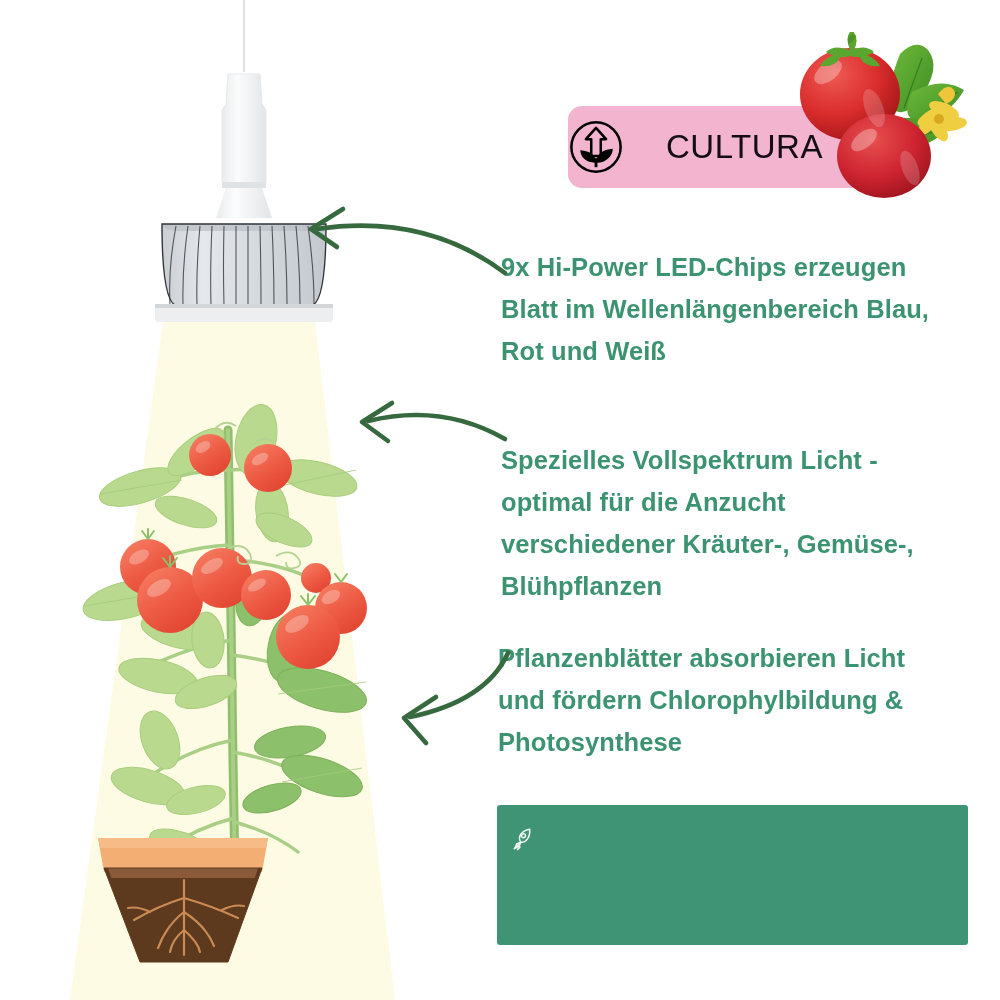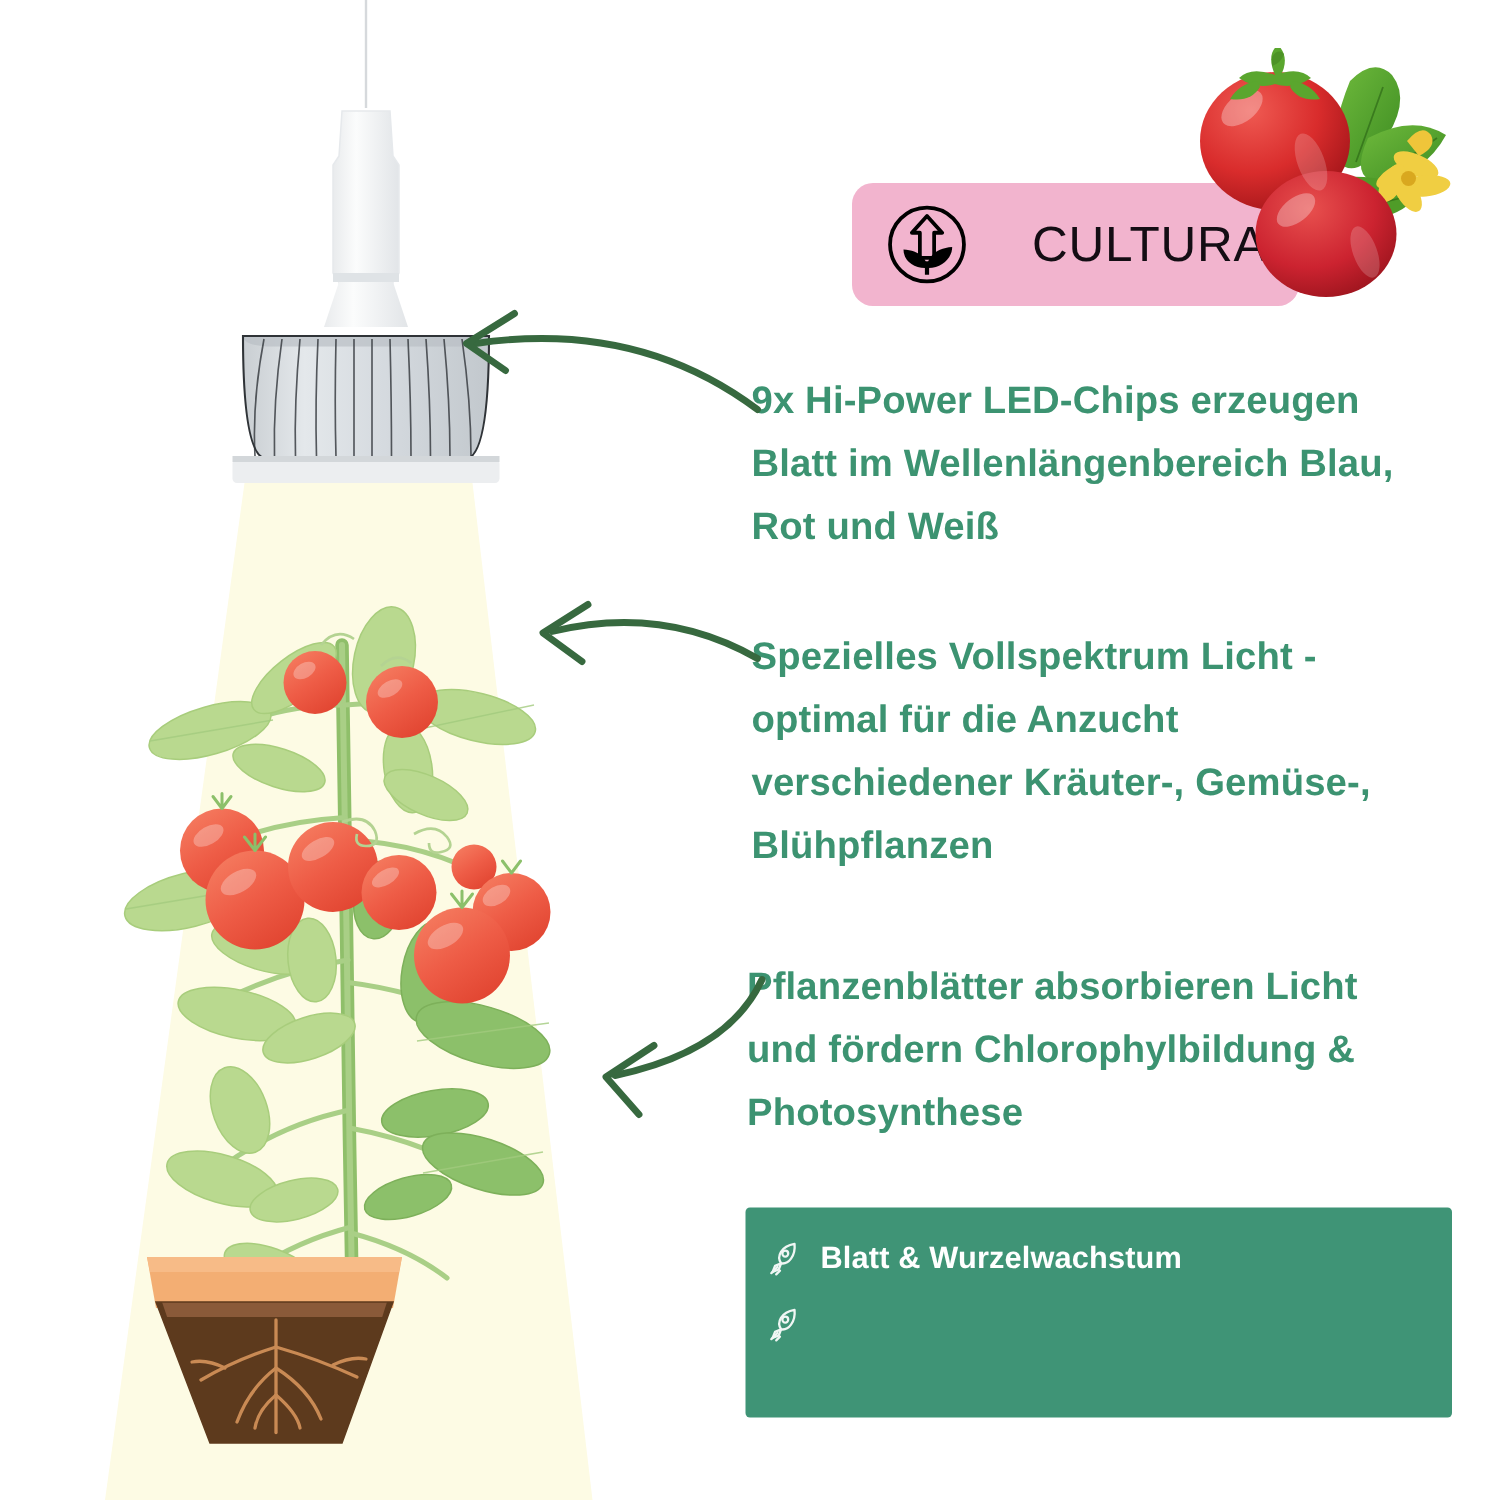--- a/index.html
+++ b/index.html
@@ -25,29 +25,28 @@
     top: 0;
     width: 500px;
     height: 1000px;
   }
   #illustration svg { display: block; }
 
   
   #brand-badge {
     position: absolute;
     left: 568px;
-    top: 122px;
+    top: 106px;
     width: 298px;
     height: 82px;
     background: #f2b4ce;
     border-radius: 14px;
     display: flex;
     align-items: center;
     box-sizing: border-box;
-    padding-left: 22px;
   }
   #brand-logo {
     width: 56px;
     height: 56px;
     flex: 0 0 auto;
   }
   #brand-name {
     margin-left: 42px;
     font-size: 33px;
     letter-spacing: 0.5px;
@@ -71,21 +70,21 @@
     position: absolute;
     color: #3c9371;
     font-weight: bold;
     font-size: 25.5px;
     line-height: 42px;
     letter-spacing: 0.1px;
     font-family: "Liberation Sans", sans-serif;
     white-space: pre-line;
   }
   #feature-1 { left: 501px; top: 246px; width: 495px; }
-  #feature-2 { left: 501px; top: 417px; width: 495px; }
+  #feature-2 { left: 501px; top: 439px; width: 495px; }
   #feature-3 { left: 498px; top: 637px; width: 500px; }
 
   
   .arrow-svg { position: absolute; overflow: visible; }
   #arrow-1 { left: 295px; top: 195px; }
   #arrow-2 { left: 350px; top: 395px; }
   #arrow-3 { left: 390px; top: 645px; }
 
   
   #benefits-box {
@@ -405,28 +404,16 @@
     <div class="benefit-row">
       <svg class="benefit-icon" viewBox="0 0 32 32">
         <g stroke="#ffffff" stroke-width="1.9" fill="none" stroke-linejoin="round" stroke-linecap="round">
           <path d="M12 20 C8 14 12 6 23 4 C24 14 18 21 12 20 Z"></path>
           <path d="M12 20 L10 25 L5 27 L7 22 Z"></path>
           <path d="M13 12 a2.4 2.4 0 1 0 4.8 0 a2.4 2.4 0 1 0 -4.8 0"></path>
           <path d="M9 23 L4 28"></path>
           <path d="M11 26 L8 29"></path>
         </g>
       </svg>
-      <div class="benefit-label">Blatt &amp; Wurzelwachstum</div>
-    </div>
-    <div class="benefit-row">
-      <svg class="benefit-icon" viewBox="0 0 32 32">
-        <g stroke="#ffffff" stroke-width="1.9" fill="none" stroke-linejoin="round" stroke-linecap="round">
-          <path d="M12 20 C8 14 12 6 23 4 C24 14 18 21 12 20 Z"></path>
-          <path d="M12 20 L10 25 L5 27 L7 22 Z"></path>
-          <path d="M13 12 a2.4 2.4 0 1 0 4.8 0 a2.4 2.4 0 1 0 -4.8 0"></path>
-          <path d="M9 23 L4 28"></path>
-          <path d="M11 26 L8 29"></path>
-        </g>
-      </svg>
     </div>
   </div>
 
 </div>
 
 </body></html>

